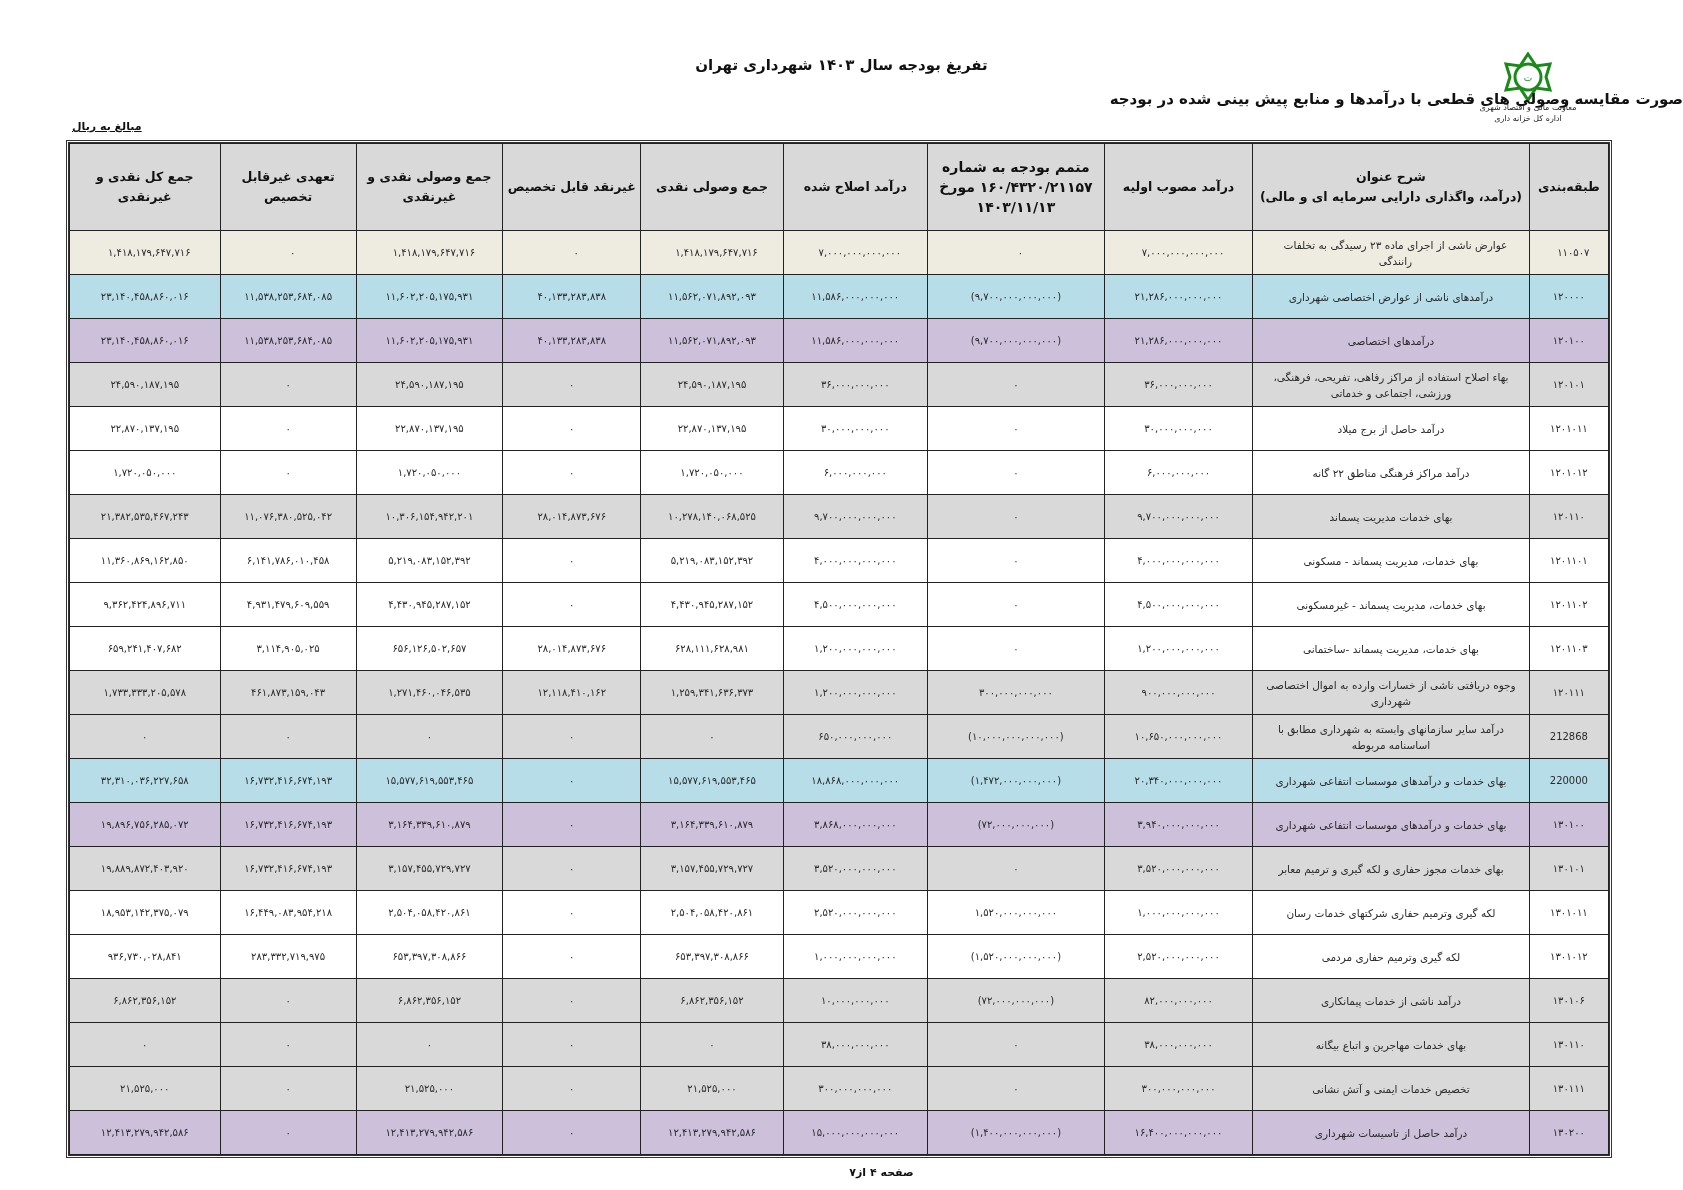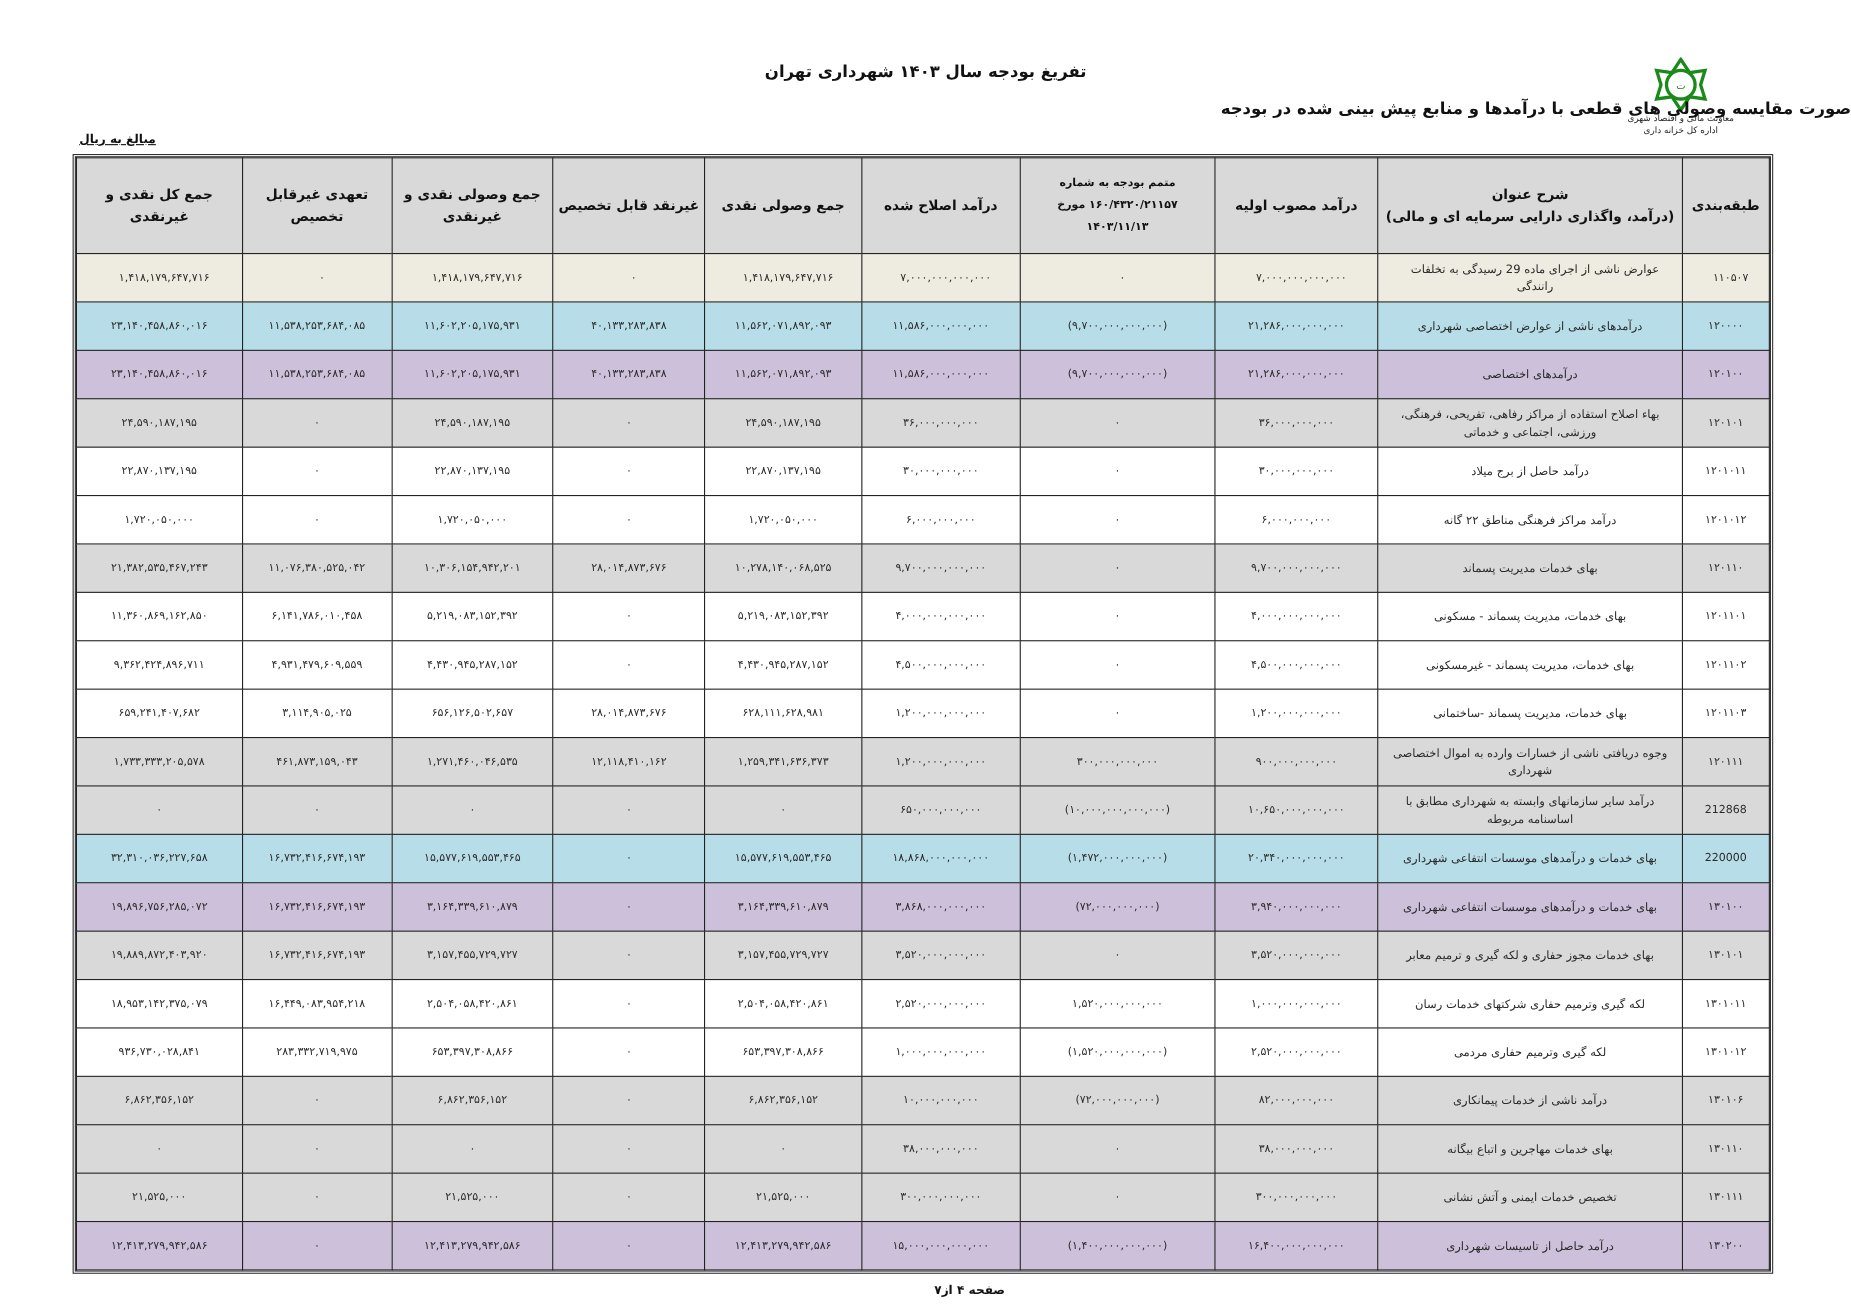--- a/index.html
+++ b/index.html
@@ -57,36 +57,36 @@
         <col style="width:148px">
     </colgroup>
     <thead>
       <tr>
         <th>طبقه‌بندی</th>
         <th>
           <div>شرح عنوان</div>
           <div>(درآمد، واگذاری دارایی سرمایه ای و مالی)</div>
         </th>
         <th>درآمد مصوب اولیه</th>
-        <th style="font-size:10px">
+        <th style="font-size:14px">
           <div>متمم بودجه به شماره</div>
           <div>۱۶۰/۴۳۲۰/۲۱۱۵۷ مورخ ۱۴۰۳/۱۱/۱۳</div>
         </th>
         <th>درآمد اصلاح شده</th>
         <th>جمع وصولی نقدی</th>
         <th>غیرنقد قابل تخصیص</th>
         <th>جمع وصولی نقدی و غیرنقدی</th>
         <th>تعهدی غیرقابل تخصیص</th>
         <th>جمع کل نقدی و غیرنقدی</th>
       </tr>
     </thead>
     <tbody id="tbody">
         <tr class="t-beige">
           <td>۱۱۰۵۰۷</td>
-          <td class="desc">عوارض ناشی از اجرای ماده 29 رسیدگی به تخلفات رانندگی</td>
+          <td class="desc">عوارض ناشی از اجرای ماده ۲۳ رسیدگی به تخلفات رانندگی</td>
           <td>۷,۰۰۰,۰۰۰,۰۰۰,۰۰۰</td>
           <td>۰</td>
           <td>۷,۰۰۰,۰۰۰,۰۰۰,۰۰۰</td>
           <td>۱,۴۱۸,۱۷۹,۶۴۷,۷۱۶</td>
           <td>۰</td>
           <td>۱,۴۱۸,۱۷۹,۶۴۷,۷۱۶</td>
           <td>۰</td>
           <td>۱,۴۱۸,۱۷۹,۶۴۷,۷۱۶</td>
         </tr>
         <tr class="t-blue">

